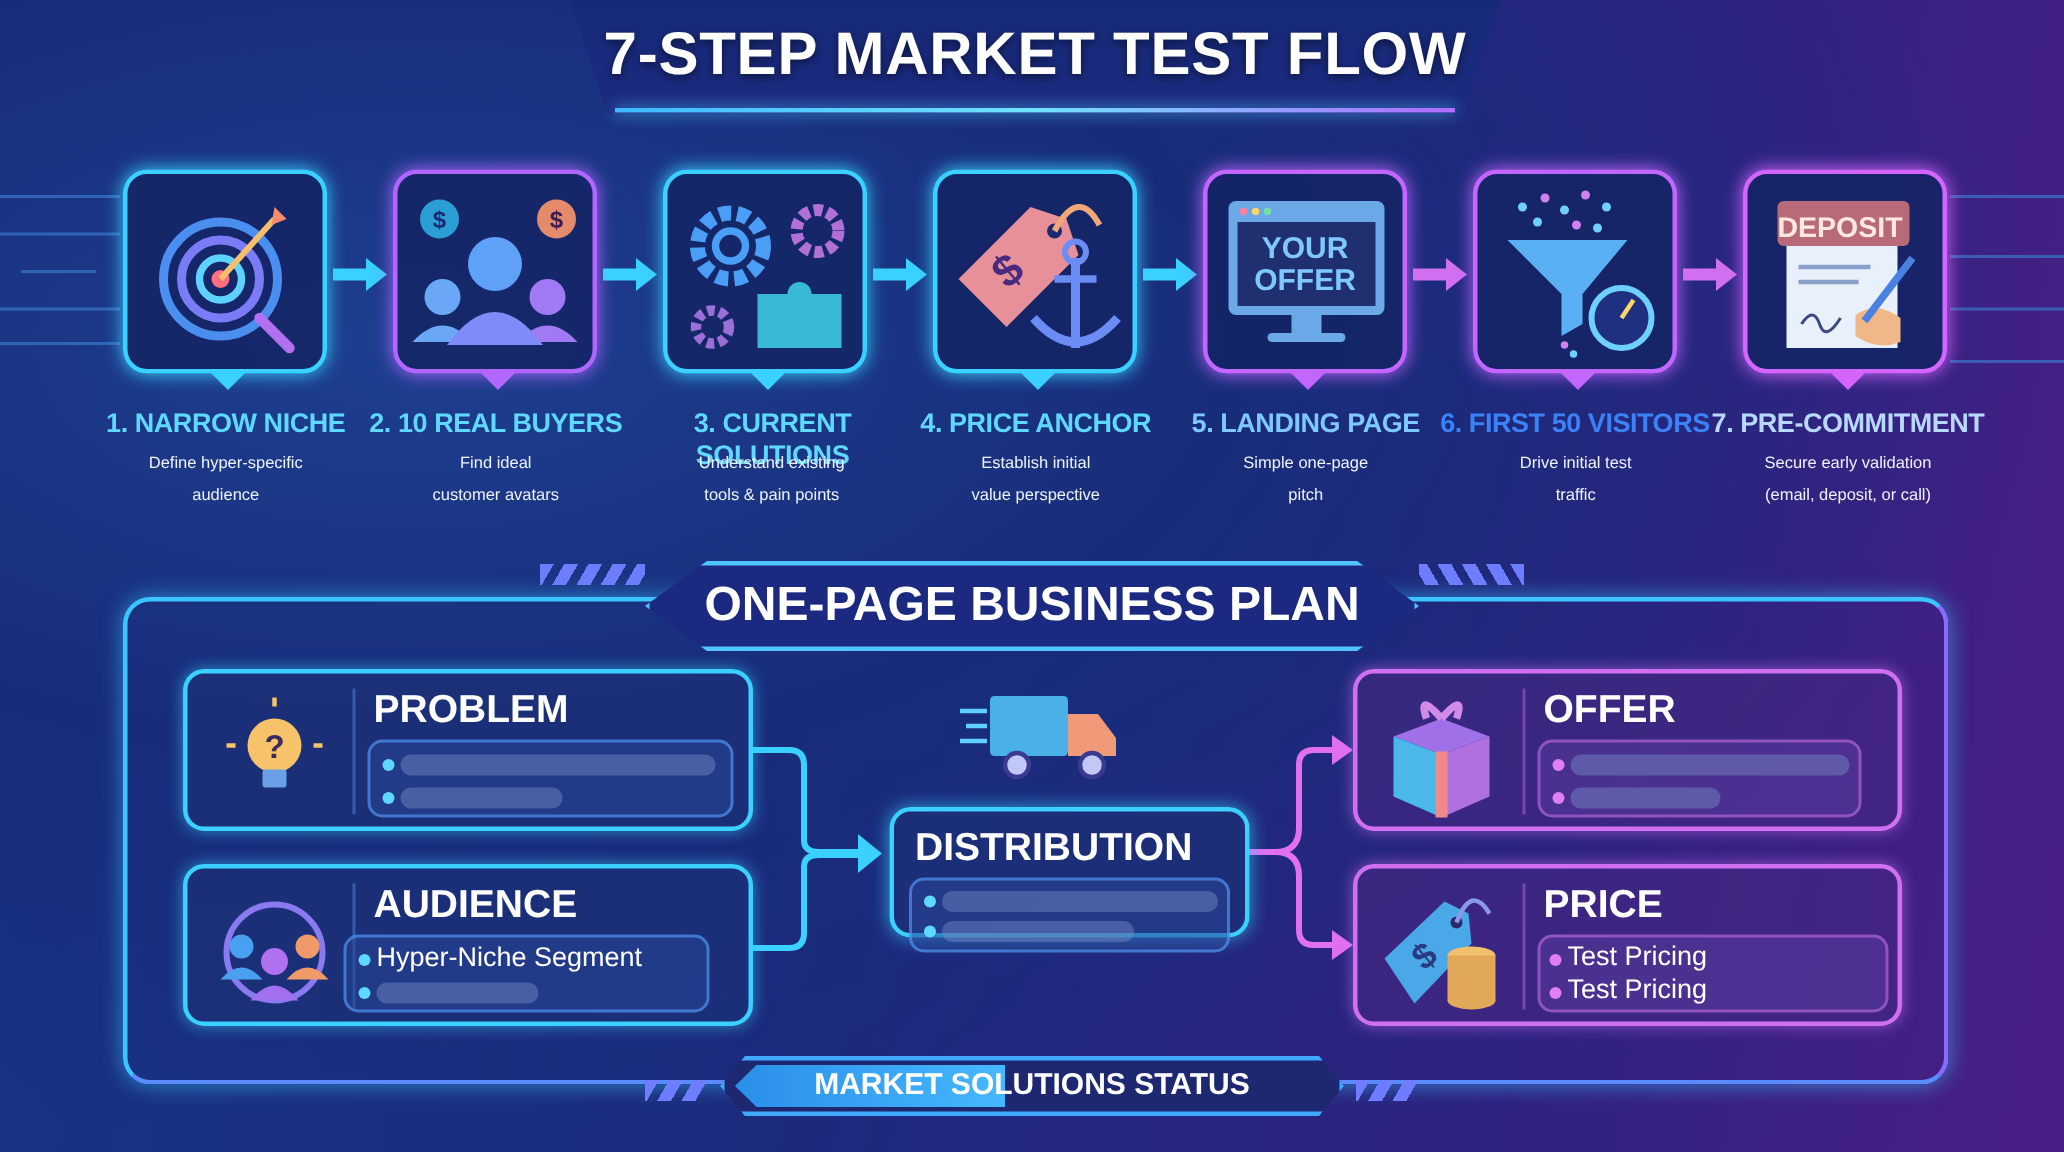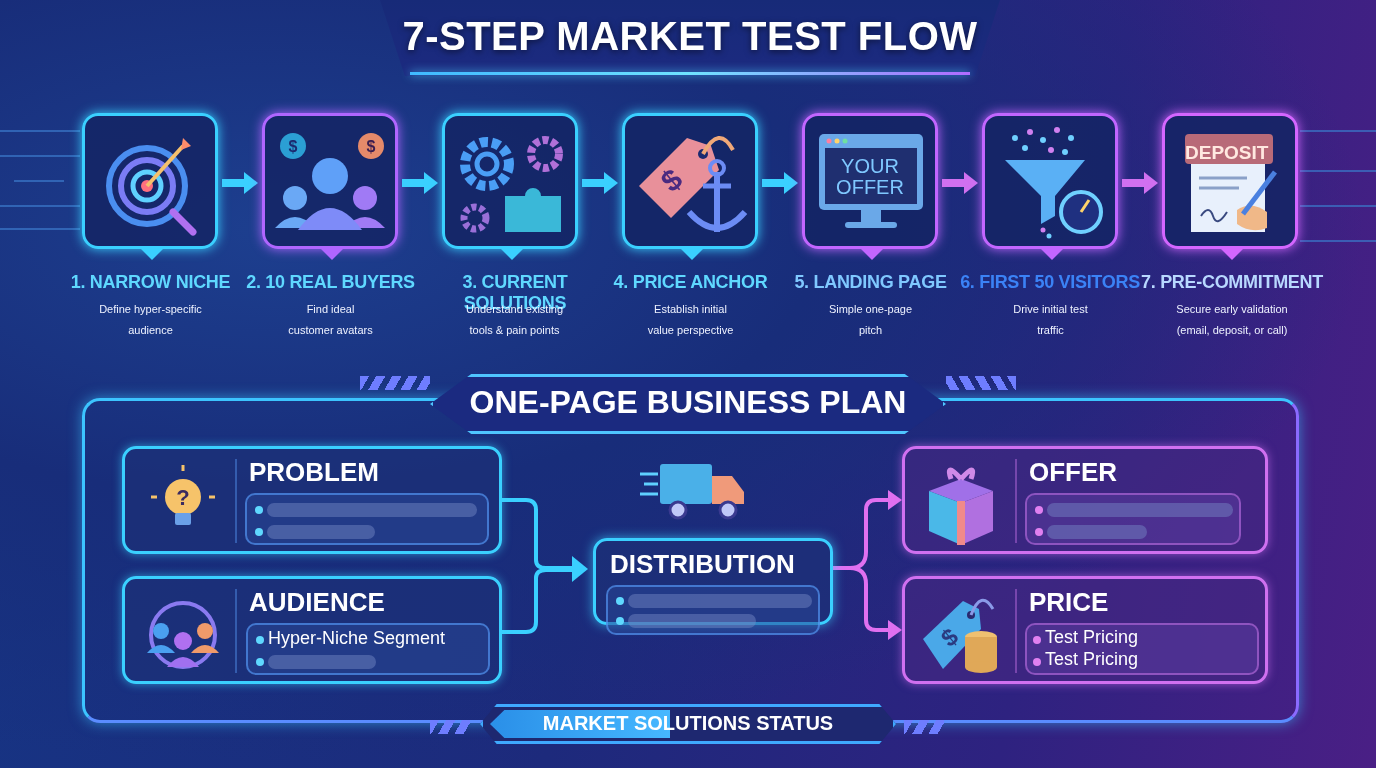--- a/index.html
+++ b/index.html
@@ -131,21 +131,21 @@
   <div class="abs step-box" style="left:802px;top:113px;border-color:#c266ff;--c:#c266ff;box-shadow:0 0 12px #c266ff">
     <svg width="130" height="130" viewBox="0 0 130 130" style="position:absolute;left:0;top:0">
       <rect x="14" y="18" width="104" height="76" rx="5" fill="#6aa8e8"></rect>
       <rect x="20" y="32" width="92" height="56" fill="#1f2f70"></rect>
       <circle cx="24" cy="25" r="2.5" fill="#ff7fa0"></circle>
         <circle cx="32" cy="25" r="2.5" fill="#ffd36a"></circle>
         <circle cx="40" cy="25" r="2.5" fill="#6fe0a0"></circle>
       <rect x="56" y="94" width="20" height="12" fill="#6aa8e8"></rect>
       <rect x="40" y="106" width="52" height="6" rx="3" fill="#6aa8e8"></rect>
     </svg>
-    <div class="abs" style="left:16px;top:40px;width:98px;text-align:center;font-weight:normal;font-size:20px;line-height:21px;color:#7fc8ff">
+    <div class="abs" style="left:16px;top:40px;width:98px;text-align:center;font-weight:bold;font-size:20px;line-height:21px;color:#7fc8ff">
       <div>YOUR</div>
       <div>OFFER</div>
     </div>
   </div>
   <svg class="abs arrow" style="left:942px;top:172px" viewBox="0 0 36 22">
       <rect x="0" y="7" width="24" height="8" fill="#d070f0"></rect>
       <polygon points="22,0 36,11 22,22" fill="#d070f0"></polygon>
     </svg>
 
   <div class="abs step-box" style="left:982px;top:113px;border-color:#c266ff;--c:#c266ff;box-shadow:0 0 12px #c266ff">
@@ -266,21 +266,21 @@
     <circle cx="42" cy="44" r="32" fill="none" stroke="#8a7af0" stroke-width="4"></circle>
     <circle cx="20" cy="40" r="8" fill="#4aa0f0"></circle>
       <path d="M6 62 Q20 46 34 62 Z" fill="#4aa0f0"></path>
     <circle cx="64" cy="40" r="8" fill="#f09a6a"></circle>
       <path d="M50 62 Q64 46 78 62 Z" fill="#f09a6a"></path>
     <circle cx="42" cy="50" r="9" fill="#b070f0"></circle>
       <path d="M26 76 Q42 56 58 76 Z" fill="#a070f0"></path>
   </svg>
   <div class="abs divider" style="left:110px;top:10px;height:84px"></div>
   <div class="abs card-title" style="left:124px;top:8px">AUDIENCE</div>
-  <div class="abs card-inner" style="left:121px;top:44px;width:244px;height:52px">
+  <div class="abs card-inner" style="left:104px;top:44px;width:244px;height:52px">
     <div class="abs bullet" style="left:8px;top:11px;background:#5fd8ff"></div>
     <div class="abs item-text" style="left:20px;top:3px">Hyper-Niche Segment</div>
     <div class="abs bullet" style="left:8px;top:33px;background:#5fd8ff"></div>
     <div class="abs bar" style="left:20px;top:30px;width:108px"></div>
   </div>
 </div>
 
 <svg class="abs" style="left:640px;top:460px" width="110" height="66" viewBox="0 0 110 66">
   <line x1="0" y1="14" x2="18" y2="14" stroke="#5fd0ff" stroke-width="3"></line>
     <line x1="4" y1="24" x2="18" y2="24" stroke="#5fd0ff" stroke-width="3"></line>

